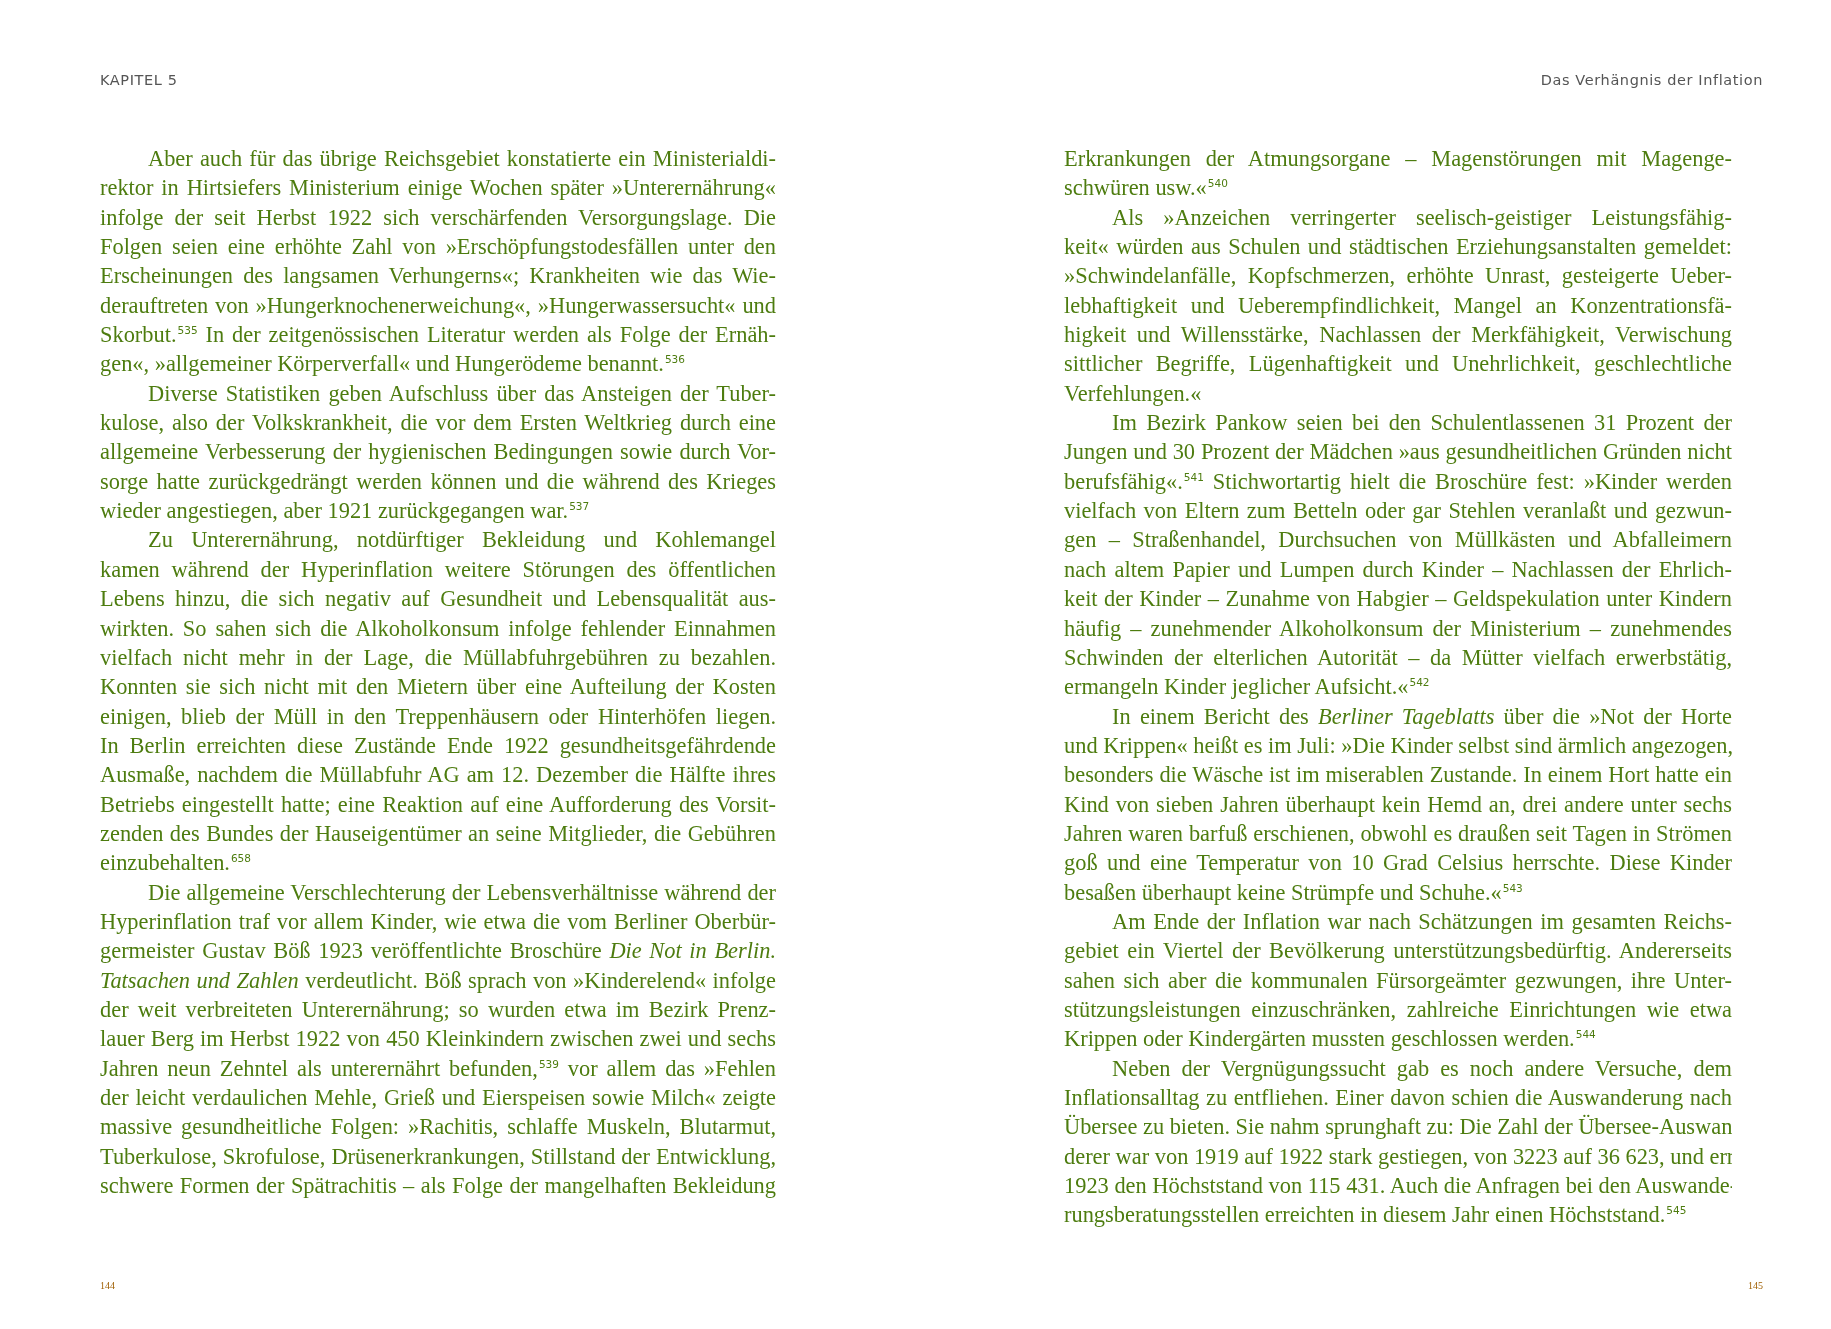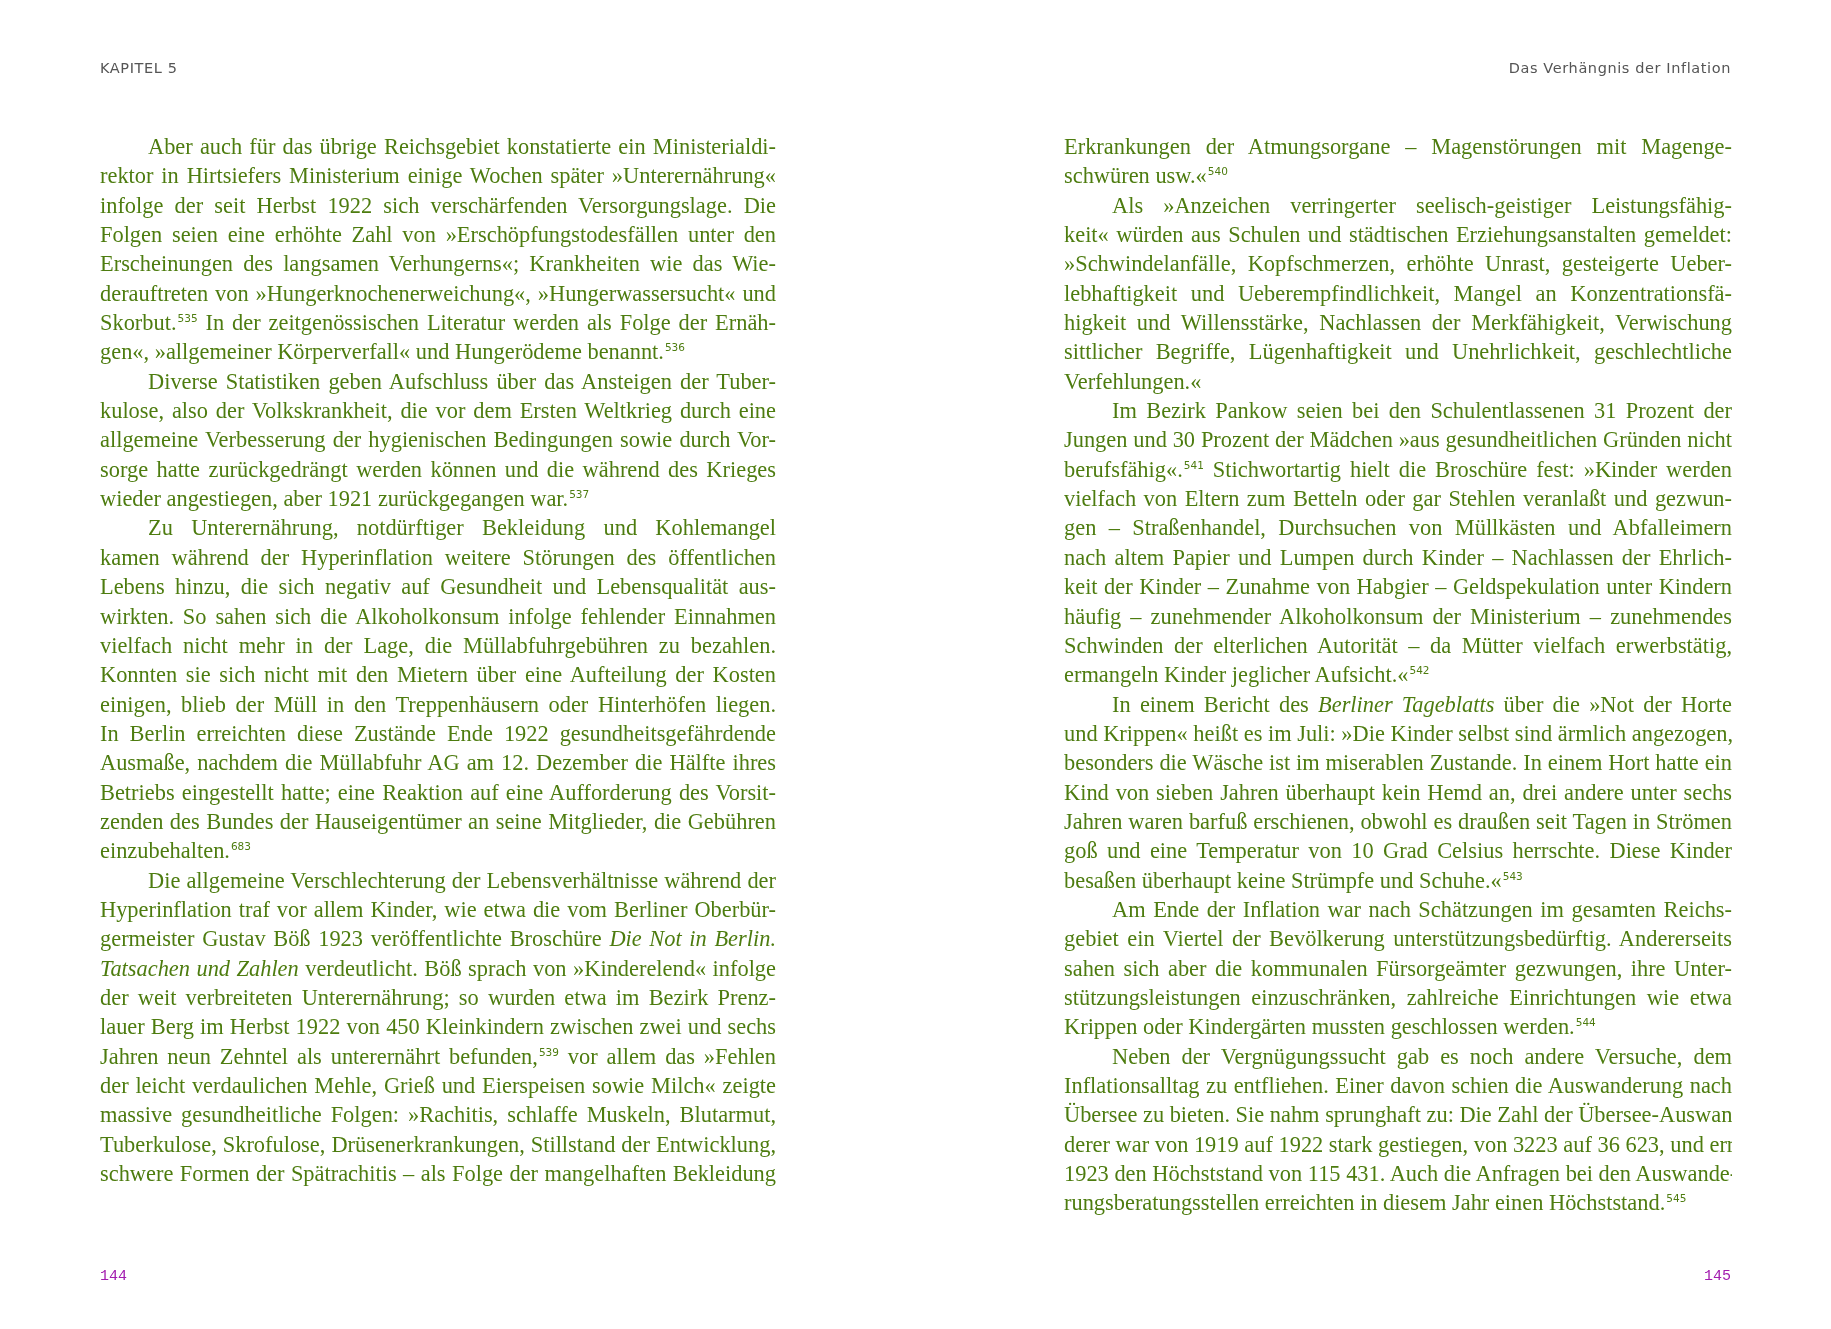--- a/index.html
+++ b/index.html
@@ -1,17 +1,17 @@
 <!DOCTYPE html>
 <html><head>
 <meta charset="utf-8">
 <style>
   html, body { margin: 0; padding: 0; background: #ffffff; }
   body { width: 1831px; height: 1329px; position: relative; overflow: hidden; }
-  .page { position: absolute; top: 0; height: 1194px; }
+  .page { position: absolute; top: 12px; height: 1194px; padding-left: 32px; }
   .page-left { left: 0; width: 915px; }
   .page-right { left: 915px; width: 916px; }
   .running-head {
     position: absolute; top: 60px;
     font-family: "DejaVu Sans", sans-serif; font-size: 14.5px;
     letter-spacing: 0.6px; color: #555555;
   }
   .page-left .running-head { left: 100px; }
   .page-right .running-head { right: 100px; text-align: right; }
   .body-text {
@@ -28,21 +28,21 @@
   }
   .line.last { text-align-last: left; }
   .line.indent { padding-left: 48px; }
   .fn {
     font-family: "DejaVu Sans", sans-serif; font-size: 10.5px;
     vertical-align: 8px; line-height: 0; margin-left: 1px;
   }
   i, .it { font-style: italic; }
   .folio {
     position: absolute; top: 1268px;
-    font-family: Liberation Mono, monospace; font-size: 15px; color: #a21caf;
+    font-family: Liberation Serif, serif; font-size: 10px; color: #a16207;
   }
   .page-left .folio { left: 100px; }
   .page-right .folio { right: 100px; margin-left: 28px; }
 </style>
 </head>
 <body>
 
 <div class="page page-left">
   <div class="running-head">KAPITEL 5</div>
   <div class="body-text">
@@ -63,21 +63,21 @@
       <span class="line">kamen während der Hyperinflation weitere Störungen des öffentlichen</span>
       <span class="line">Lebens hinzu, die sich negativ auf Gesundheit und Lebensqualität aus-</span>
       <span class="line">wirkten. So sahen sich die Alkoholkonsum infolge fehlender Einnahmen</span>
       <span class="line">vielfach nicht mehr in der Lage, die Müllabfuhrgebühren zu bezahlen.</span>
       <span class="line">Konnten sie sich nicht mit den Mietern über eine Aufteilung der Kosten</span>
       <span class="line">einigen, blieb der Müll in den Treppenhäusern oder Hinterhöfen liegen.</span>
       <span class="line">In Berlin erreichten diese Zustände Ende 1922 gesundheitsgefährdende</span>
       <span class="line">Ausmaße, nachdem die Müllabfuhr AG am 12. Dezember die Hälfte ihres</span>
       <span class="line">Betriebs eingestellt hatte; eine Reaktion auf eine Aufforderung des Vorsit-</span>
       <span class="line">zenden des Bundes der Hauseigentümer an seine Mitglieder, die Gebühren</span>
-      <span class="line last">einzubehalten.<sup class="fn">683</sup></span>
+      <span class="line last">einzubehalten.<sup class="fn">658</sup></span>
       <span class="line indent">Die allgemeine Verschlechterung der Lebensverhältnisse während der</span>
       <span class="line">Hyperinflation traf vor allem Kinder, wie etwa die vom Berliner Oberbür-</span>
       <span class="line">germeister Gustav Böß 1923 veröffentlichte Broschüre <i>Die Not in Berlin.</i></span>
       <span class="line"><i>Tatsachen und Zahlen</i> verdeutlicht. Böß sprach von »Kinderelend« infolge</span>
       <span class="line">der weit verbreiteten Unterernährung; so wurden etwa im Bezirk Prenz-</span>
       <span class="line">lauer Berg im Herbst 1922 von 450 Kleinkindern zwischen zwei und sechs</span>
       <span class="line">Jahren neun Zehntel als unterernährt befunden,<sup class="fn">539</sup> vor allem das »Fehlen</span>
       <span class="line">der leicht verdaulichen Mehle, Grieß und Eierspeisen sowie Milch« zeigte</span>
       <span class="line">massive gesundheitliche Folgen: »Rachitis, schlaffe Muskeln, Blutarmut,</span>
       <span class="line">Tuberkulose, Skrofulose, Drüsenerkrankungen, Stillstand der Entwicklung,</span>

